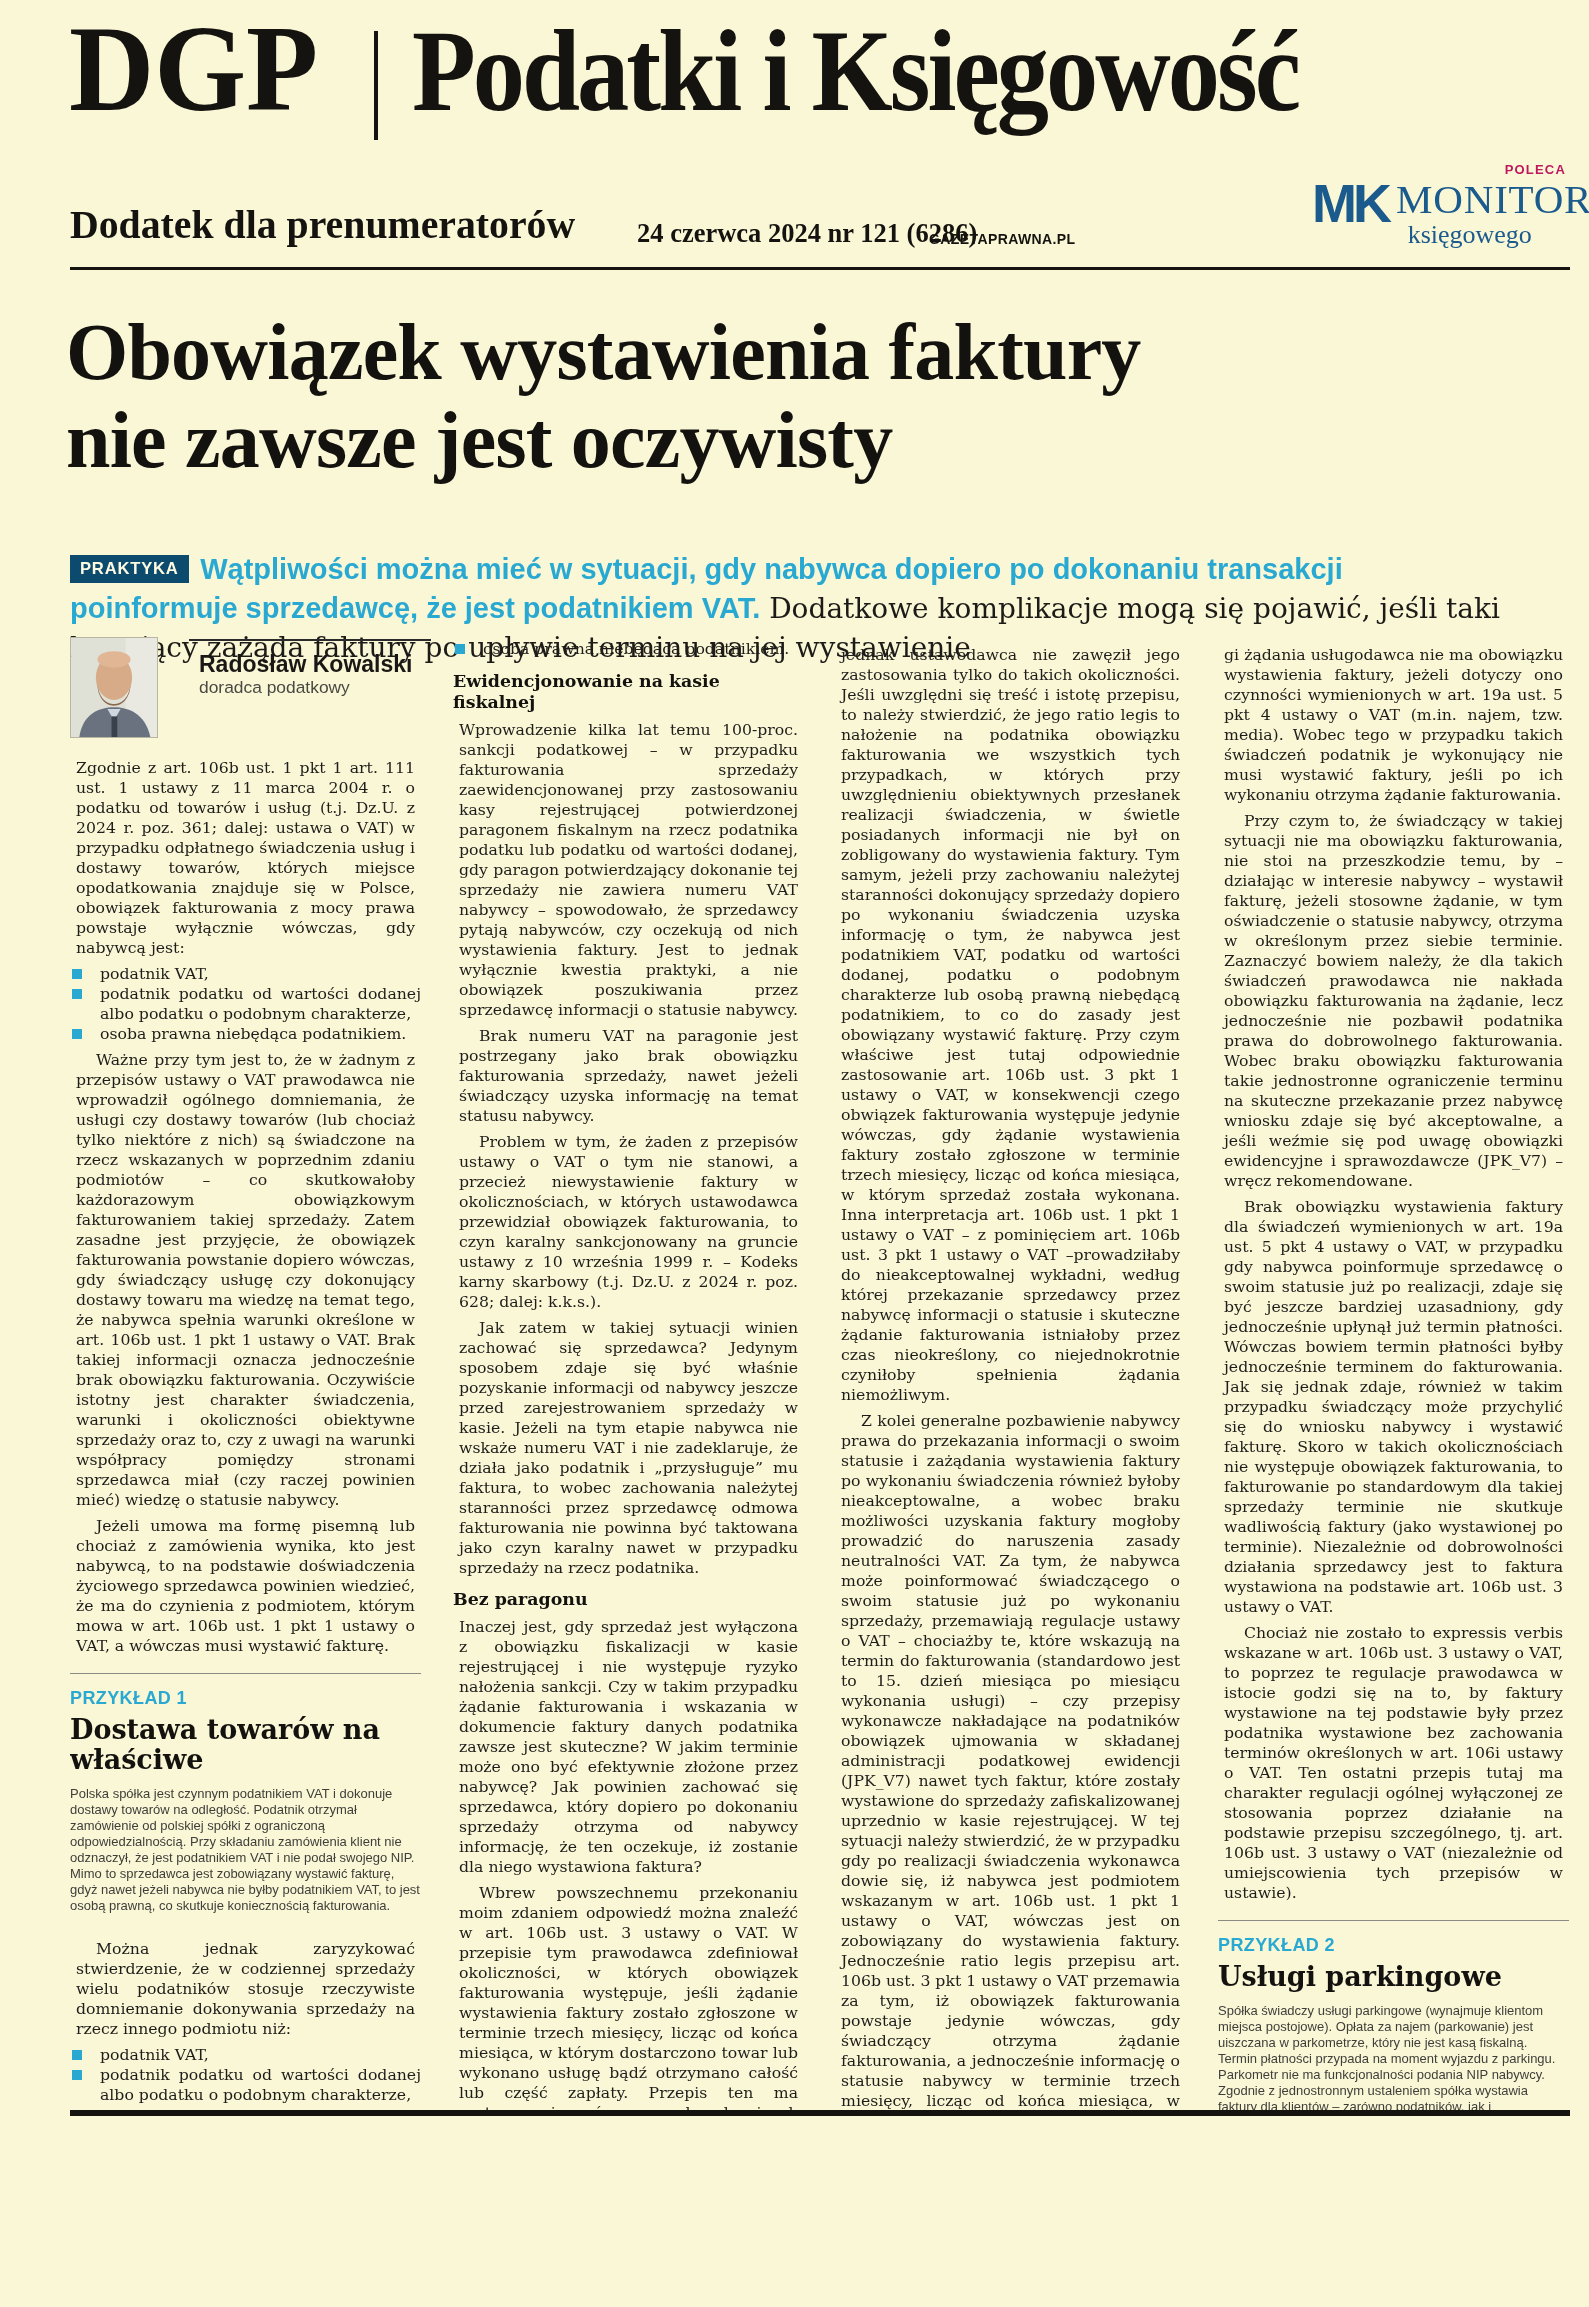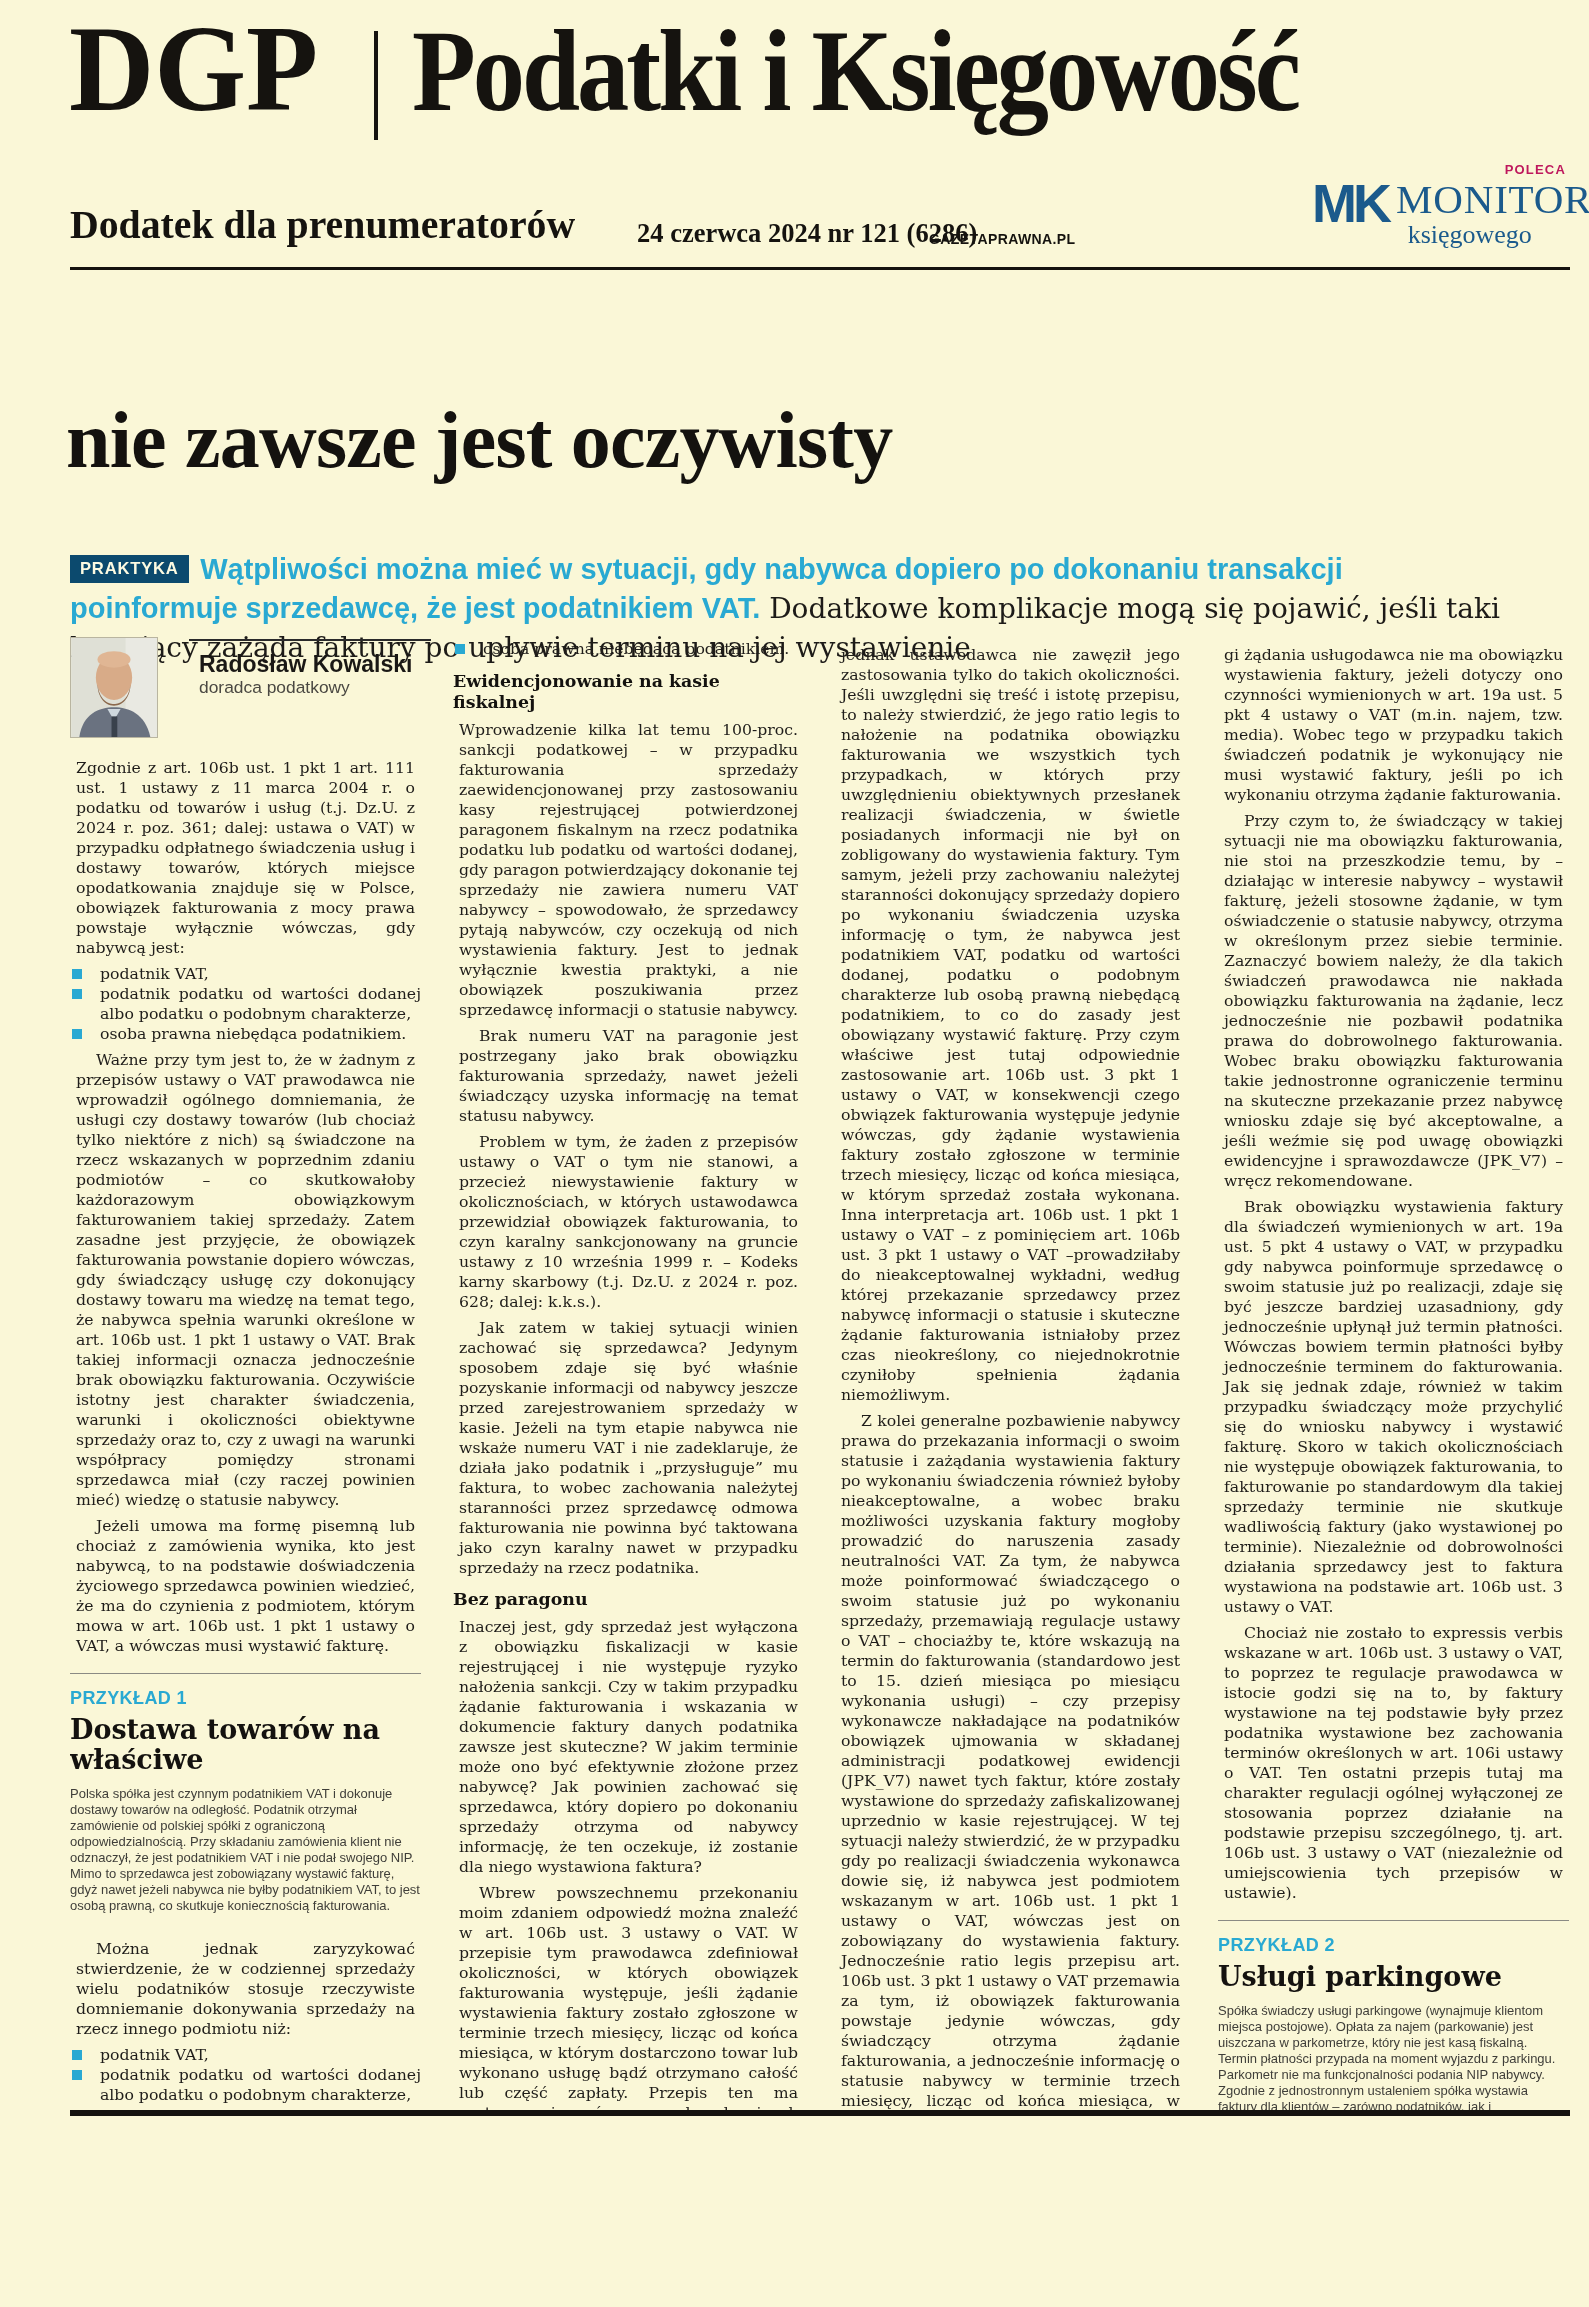--- a/index.html
+++ b/index.html
@@ -79,21 +79,21 @@
 <div class="abs poleca">POLECA</div>
 <div class="abs logo">
   <span class="mk">MK</span>
   <span class="lt">
     <span class="monitor">MONITOR</span>
     <span class="ksieg">księgowego</span>
   </span>
 </div>
 <div class="abs rule-top"></div>
 
-<h1 class="abs headline"><br><span>nie zawsze jest oczywisty</span></h1>
+<h1 class="abs headline"><span>Obowiązek wystawienia faktury</span><br><span>nie zawsze jest oczywisty</span></h1>
 
 <div class="abs lead"><span class="chip">PRAKTYKA</span><span class="lead-cyan">Wątpliwości można mieć w sytuacji, gdy nabywca dopiero po dokonaniu transakcji poinformuje sprzedawcę, że jest podatnikiem VAT.</span><span class="lead-black"> Dodatkowe komplikacje mogą się pojawić, jeśli taki kupujący zażąda faktury po upływie terminu na jej wystawienie</span></div>
 
 <div class="abs photo">
   <svg width="86" height="99" viewBox="0 0 104 120" xmlns="http://www.w3.org/2000/svg">
     <rect width="104" height="120" fill="#dfe0d6"></rect>
     <rect x="66" y="0" width="38" height="120" fill="#e9e9e2"></rect>
     <path d="M10 120 C14 92 34 84 52 84 C70 84 90 92 96 120 Z" fill="#6a7280"></path>
     <path d="M44 86 L52 100 L60 86 Z" fill="#cfd8de"></path>
     <rect x="49" y="95" width="7" height="25" fill="#39414c"></rect>

